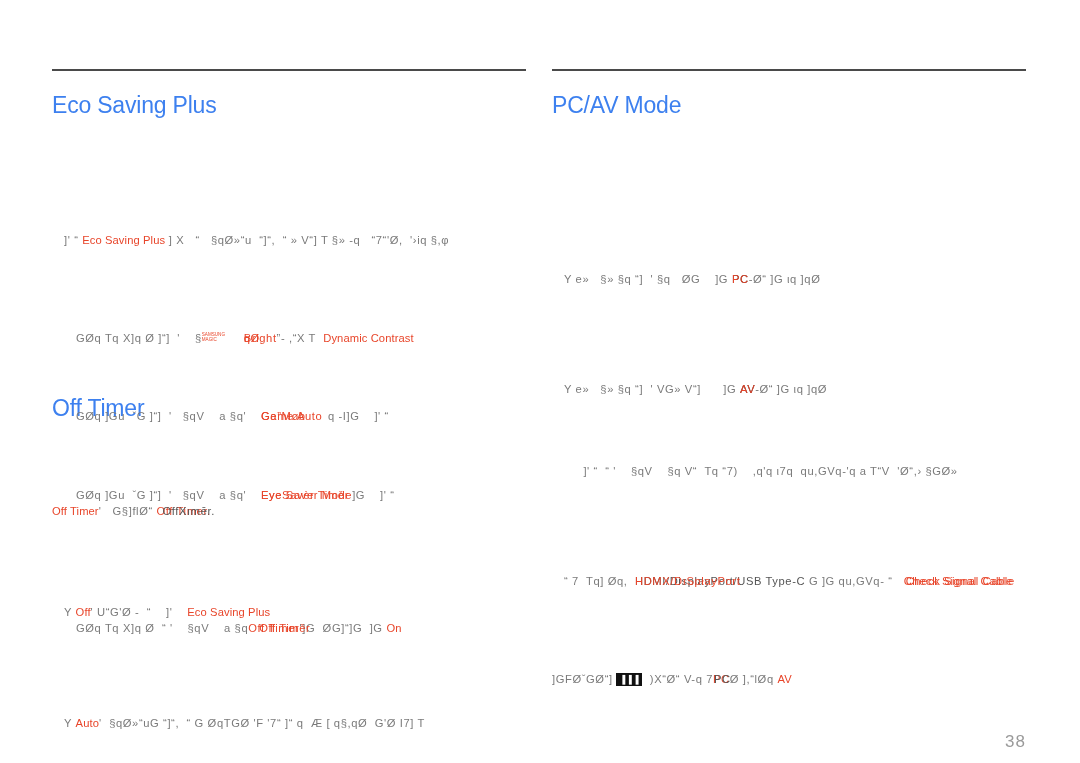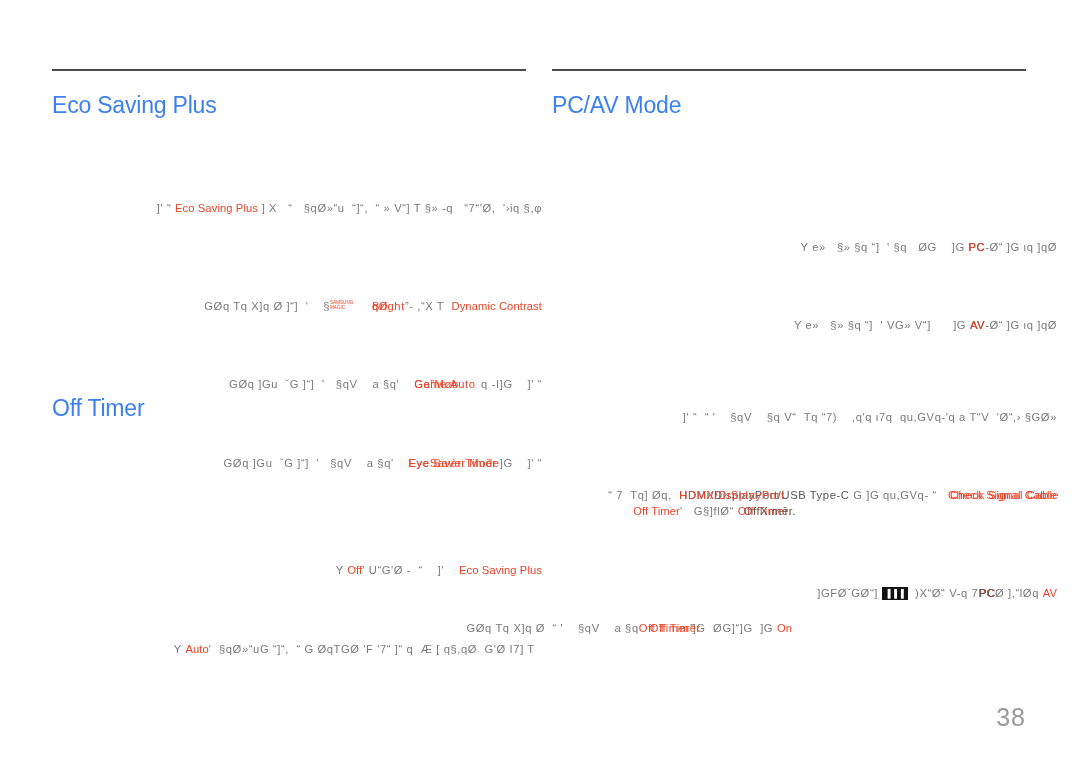--- a/index.html
+++ b/index.html
@@ -11,21 +11,20 @@
     width: 1080px;
     height: 763px;
     position: relative;
     font-family: "Liberation Sans", sans-serif;
     color: #6b6b6b;
     overflow: hidden;
   }
   .page {
     position: absolute;
     inset: 0;
-    text-align: right;
   }
 
   
   .rule {
     position: absolute;
     height: 2px;
     background: #4a4a4a;
   }
   #rule-left  { left: 52px;  top: 69px; width: 474px; }
   #rule-right { left: 552px; top: 69px; width: 474px; }
@@ -51,21 +50,21 @@
     color: #7a7a7a;
     letter-spacing: 0.6px;
     white-space: pre-wrap;
   }
   #body-eco   { left: 52px;  top: 140px; width: 490px; }
   #body-pcav  { left: 552px; top: 140px; width: 505px; }
   #body-timer { left: 52px;  top: 443px; width: 740px; }
 
   .ln { display: block; white-space: pre; }
   .ln.ind2 { padding-left: 24px; }
-  .ln.ind3 { padding-left: 12px; }
+  .ln.ind3 { padding-left: 12px; margin-top: 32px; }
 
   
   .rd {
     color: #e8452a;
     letter-spacing: 0.1px;
   }
 
   
   .ov {
     position: relative;
@@ -113,22 +112,22 @@
     letter-spacing: 1px;
     vertical-align: 1px;
   }
 
   .bullet { color: #7a7a7a; }
 
   
   #page-number {
     position: absolute;
     right: 54px;
-    top: 703px;
-    font-size: 25px;
+    top: 732px;
+    font-size: 17px;
     color: #9a9a9a;
     letter-spacing: 1px;
   }
 </style>
 </head>
 <body>
 
 <div class="page">
 
   <div class="rule" id="rule-left"></div>
@@ -145,41 +144,41 @@
     <span class="ln ind3"><span>]' “ </span><span class="rd">Eco Saving Plus</span><span> ] X   “   §qØ»“u  “]“,  “ » V“] T §» -q   “7“'Ø,  '›iq §,φ</span></span>
 
 
     <span class="ln ind2"><span>GØq Tq X]q Ø ]“]  '    §</span><span class="smlogo"><span class="t t1">SAMSUNG</span><span class="t t2">MAGIC</span></span><span class="ov"><span class="under">Bright</span><span class="a">Bright</span><span class="b">qØ</span></span><span>”- ,“X T  </span><span class="rd">Dynamic Contrast</span></span>
 
     <span class="ln ind2"><span>GØq ]Gu  ˇG ]“]  '   §qV    a §q'    </span><span class="ov"><span class="under">Game Mode</span><span class="a">Game Auto</span><span class="b">Ge”Møb</span></span><span>q -I]G    ]' “</span></span>
 
     <span class="ln ind2"><span>GØq ]Gu  ˇG ]“]  '   §qV    a §q'    </span><span class="ov"><span class="under">Eye Saver Mode</span><span class="a">Eye Saver Mode</span><span class="b">EyeSavèr Timěr</span></span><span>]G    ]' “</span></span>
 
 
-    <span class="ln ind3" style="margin-top:10px"><span class="bullet">Y </span><span class="rd">Off</span><span>' U“G'Ø -  “    ]'    </span><span class="rd">Eco Saving Plus</span></span>
+    <span class="ln ind3" style="margin-top:20px"><span class="bullet">Y </span><span class="rd">Off</span><span>' U“G'Ø -  “    ]'    </span><span class="rd">Eco Saving Plus</span></span>
 
     <span class="ln ind3"><span class="bullet">Y </span><span class="rd">Auto</span><span>'  §qØ»“uG “]“,  “ G ØqTGØ 'F '7“ ]“ q  Æ [ q§,qØ  G'Ø I7] T  </span></span>
 
     
 
     
 
     
 
   </div>
 
   <div class="block" id="body-pcav">
 
 
 
     <span class="ln ind3"><span class="bullet">Y </span><span>e»   §» §q “]  ' §q   ØG    ]G </span><span class="ov"><span class="under">PC</span><span class="a" style="color:#333">PC</span><span class="b">PC</span></span><span>-Ø“ ]G ιq ]qØ</span></span>
 
     <span class="ln ind3"><span class="bullet">Y </span><span>e»   §» §q “]  ' VG» V“]      ]G </span><span class="ov"><span class="under">AV</span><span class="a" style="color:#333">AV</span><span class="b">AV</span></span><span>-Ø“ ]G ιq ]qØ</span></span>
 
-    <span class="ln ind2" style="margin-top:13px"><span>  ]' “  “ '    §qV    §q V“  Tq “7)    ,q'q ι7q  qu,GVq-'q a T“V  'Ø“,› §GØ»</span></span>
+    <span class="ln ind2" style="margin-top:3px"><span>  ]' “  “ '    §qV    §q V“  Tq “7)    ,q'q ι7q  qu,GVq-'q a T“V  'Ø“,› §GØ»</span></span>
 
     <span class="ln ind3"><span>“ 7  Tq] Øq,  </span><span class="ov"><span class="under">HDMI/DisplayPort/USB Type-C</span><span class="a" style="color:#555">HDMI/DisplayPort/USB Type-C</span><span class="b">HDMX/DıSpłayPort</span></span><span> G ]G qu,GVq- “   </span><span class="ov"><span class="under">Check Signal Cable</span><span class="a">Check Signal Cable</span><span class="b" style="left:2px">Check Signal Cable</span></span></span>
 
 
     <span class="ln"><span>]GFØˇGØ“] </span><span class="jog">▐▐▐</span><span>  )X“Ø“ V-q 7</span><span class="ov"><span class="under">PC</span><span class="a">PC</span><span class="b" style="color:#555;left:1px">PC</span></span><span>Ø ],“lØq </span><span class="rd">AV</span></span>
 
   </div>
 
   <div class="block" id="body-timer">
 

